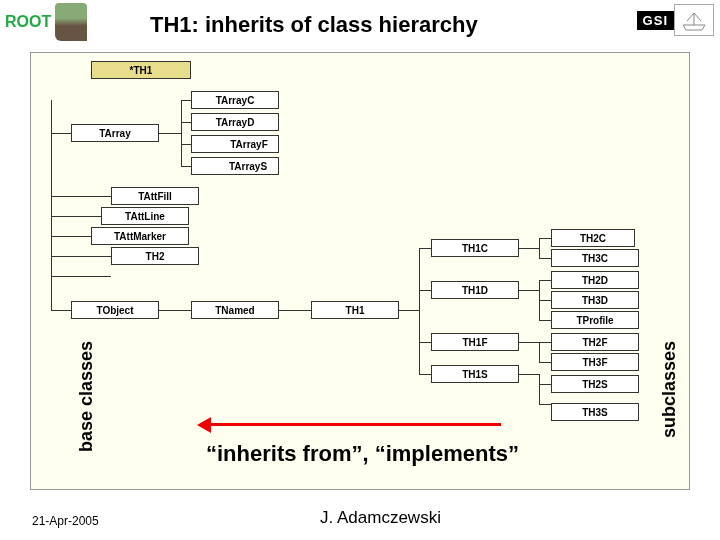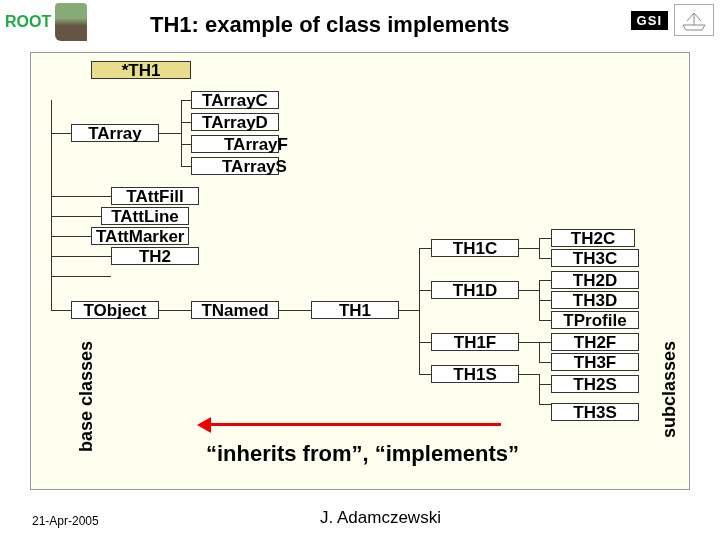--- a/index.html
+++ b/index.html
@@ -1,44 +1,44 @@
 <!DOCTYPE html>
 <html><head>
 <meta charset="utf-8">
 <style>
   * { box-sizing: border-box; margin: 0; padding: 0; }
   body { width: 720px; height: 540px; font-family: Arial, sans-serif; background: #fff; position: relative; overflow: hidden; }
   .header { position: relative; height: 50px; }
   .logo-left { position: absolute; left: 5px; top: 3px; display: flex; align-items: center; gap: 4px; }
   .root-text { font-size: 16px; font-weight: bold; color: #2a4; }
   .root-icon { width: 32px; height: 38px; background: linear-gradient(#8a7 40%, #654 60%); border-radius: 4px 4px 0 6px; }
-  .logo-right { position: absolute; right: 6px; top: 4px; display: flex; align-items: center; gap: 6px; }
+  .logo-right { position: absolute; right: 6px; top: 4px; display: flex; align-items: center; }
   .gsi-box { background: #000; color: #fff; font-weight: bold; font-size: 13px; padding: 2px 6px; letter-spacing: 1px; }
   .ship-icon { width: 40px; height: 32px; border: 1px solid #aaa; display: flex; align-items: center; justify-content: center; }
   .title { position: absolute; left: 150px; top: 12px; font-size: 22px; font-weight: bold; color: #000; }
   .diagram-frame { position: absolute; left: 30px; top: 52px; width: 660px; height: 438px; border: 1px solid #999; background: #fffff0; }
-  .box { position: absolute; background: #fff; border: 1px solid #333; font-size: 17px; font-weight: bold; text-align: center; padding: 2px 4px; height: 18px; line-height: 13px; }
+  .box { position: absolute; background: #fff; border: 1px solid #333; font-size: 10px; font-weight: bold; text-align: center; padding: 2px 4px; height: 18px; line-height: 13px; }
   .highlight { background: #e8dd8a; }
   .line { position: absolute; background: #333; }
   .vlabel { position: absolute; font-size: 18px; font-weight: bold; writing-mode: vertical-rl; transform: rotate(180deg); }
   .arrow-red { position: absolute; background: #e00; height: 3px; }
   .arrow-red::before { content: ""; position: absolute; left: -12px; top: -6px; border: 8px solid transparent; border-right: 14px solid #e00; }
   .inherits-label { position: absolute; font-size: 22px; font-weight: bold; }
   .footer-date { position: absolute; left: 32px; bottom: 12px; font-size: 12px; }
   .footer-author { position: absolute; left: 320px; bottom: 12px; font-size: 17px; }
 </style>
 </head>
 <body>
 
 <div class="header">
   <div class="logo-left">
     <span class="root-text">ROOT</span>
     <span class="root-icon"></span>
   </div>
-  <div class="title">TH1: example of class implements</div>
+  <div class="title">TH1: inherits of class hierarchy</div>
   <div class="logo-right">
     <span class="gsi-box">GSI</span>
     <span class="ship-icon">
       <svg width="34" height="26" viewBox="0 0 34 26">
           <g stroke="#888" fill="none" stroke-width="1">
             <path d="M6 18 L28 18 L25 23 L9 23 Z"></path>
             <path d="M17 18 L17 6 M17 6 L10 14 M17 6 L24 14"></path>
           </g>
         </svg>
     </span>

